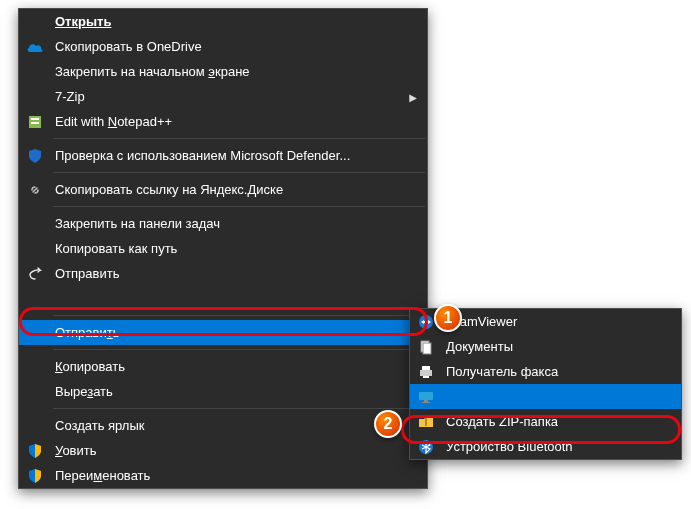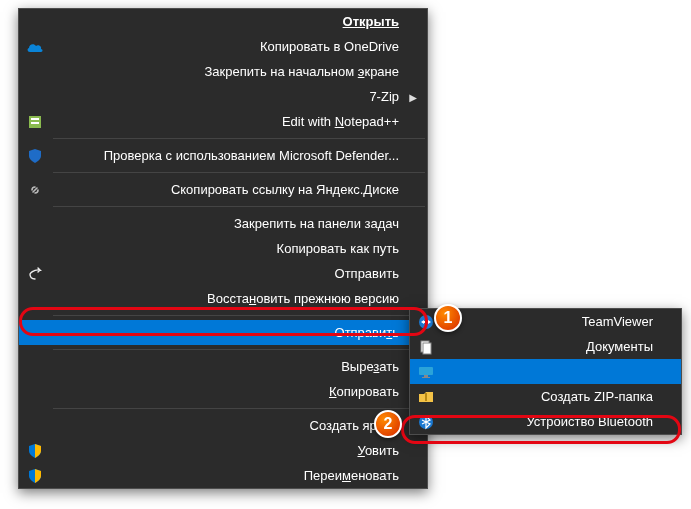--- a/index.html
+++ b/index.html
@@ -30,21 +30,20 @@
     left: 409px;
     width: 273px;
   }
   .item {
     display: flex;
     align-items: center;
     height: 25px;
     padding: 0 28px 0 6px;
     position: relative;
     white-space: nowrap;
-    justify-content: space-between;
   }
   .item .icon {
     width: 20px;
     height: 20px;
     margin-right: 10px;
     display: flex;
     align-items: center;
     justify-content: center;
     flex-shrink: 0;
   }
@@ -101,21 +100,21 @@
   <div class="item bold">
     <span class="icon"></span>
     <span class="label">Открыть</span>
   </div>
   <div class="item">
     <span class="icon">
       <svg width="18" height="12" viewBox="0 0 18 12">
           <path d="M4 11 C1 11 1 7 3 7 C3 3 8 2 10 5 C12 3 16 5 15 8 C17 8 17 11 15 11 Z" fill="#0a84d8"></path>
         </svg>
     </span>
-    <span class="label">Копировать в OneDrive</span>
+    <span class="label">Скопировать в OneDrive</span>
   </div>
   <div class="item">
     <span class="icon"></span>
     <span class="label">Закрепить на начальном <span class="u">э</span>кране</span>
   </div>
   <div class="item">
     <span class="icon"></span>
     <span class="label">7-Zip</span>
     <span class="arrow">▶</span>
   </div>
@@ -159,36 +158,35 @@
   <div class="item">
     <span class="icon">
       <svg width="16" height="16" viewBox="0 0 16 16">
           <path d="M3 8 C3 8 6 3 13 4 L11 2 M13 4 L11 6 M3 8 C3 11 5 13 8 13" stroke="#eee" stroke-width="1.4" fill="none" stroke-linecap="round"></path>
         </svg>
     </span>
     <span class="label">Отправить</span>
   </div>
   <div class="item">
     <span class="icon"></span>
-    <span class="label"><span>Восста</span><span class="u">н</span><span>овить прежнюю версию</span></span>
   </div>
   <div class="sep"></div>
   <div class="item hl">
     <span class="icon"></span>
     <span class="label"><span>Отправи</span><span class="u">т</span><span>ь</span></span>
     <span class="arrow">▶</span>
   </div>
   <div class="sep"></div>
   <div class="item">
     <span class="icon"></span>
+    <span class="label"><span class="u">К</span><span>опировать</span></span>
+  </div>
+  <div class="item">
+    <span class="icon"></span>
     <span class="label"><span>Выре</span><span class="u">з</span><span>ать</span></span>
-  </div>
-  <div class="item">
-    <span class="icon"></span>
-    <span class="label"><span class="u">К</span><span>опировать</span></span>
   </div>
   <div class="sep"></div>
   <div class="item">
     <span class="icon"></span>
     <span class="label">Создать ярлык</span>
   </div>
   <div class="item">
     <span class="icon">
       <svg width="16" height="16" viewBox="0 0 16 16">
           <path d="M8 1 L14 3 V8 C14 12 8 15 8 15 C8 15 2 12 2 8 V3 Z" fill="#0078d7"></path>
@@ -221,20 +219,30 @@
     <span class="label">TeamViewer</span>
   </div>
   <div class="item">
     <span class="icon">
       <svg width="16" height="16" viewBox="0 0 16 16">
           <rect x="3" y="2" width="8" height="11" fill="#fff" stroke="#888"></rect>
           <rect x="5" y="4" width="8" height="11" fill="#fff" stroke="#888"></rect>
         </svg>
     </span>
     <span class="label">Документы</span>
+  </div>
+  <div class="item">
+    <span class="icon">
+      <svg width="16" height="16" viewBox="0 0 16 16">
+          <rect x="2" y="6" width="12" height="6" fill="#ccc"></rect>
+          <rect x="4" y="2" width="8" height="4" fill="#fff"></rect>
+          <rect x="5" y="12" width="6" height="2" fill="#fff"></rect>
+        </svg>
+    </span>
+    <span class="label">Получатель факса</span>
   </div>
   <div class="item hl">
     <span class="icon">
       <svg width="16" height="16" viewBox="0 0 16 16">
           <rect x="1" y="3" width="14" height="8" rx="1" fill="#2aa3d9"></rect>
           <rect x="6" y="11" width="4" height="2" fill="#888"></rect>
           <rect x="4" y="13" width="8" height="1" fill="#888"></rect>
         </svg>
     </span>
   </div>

